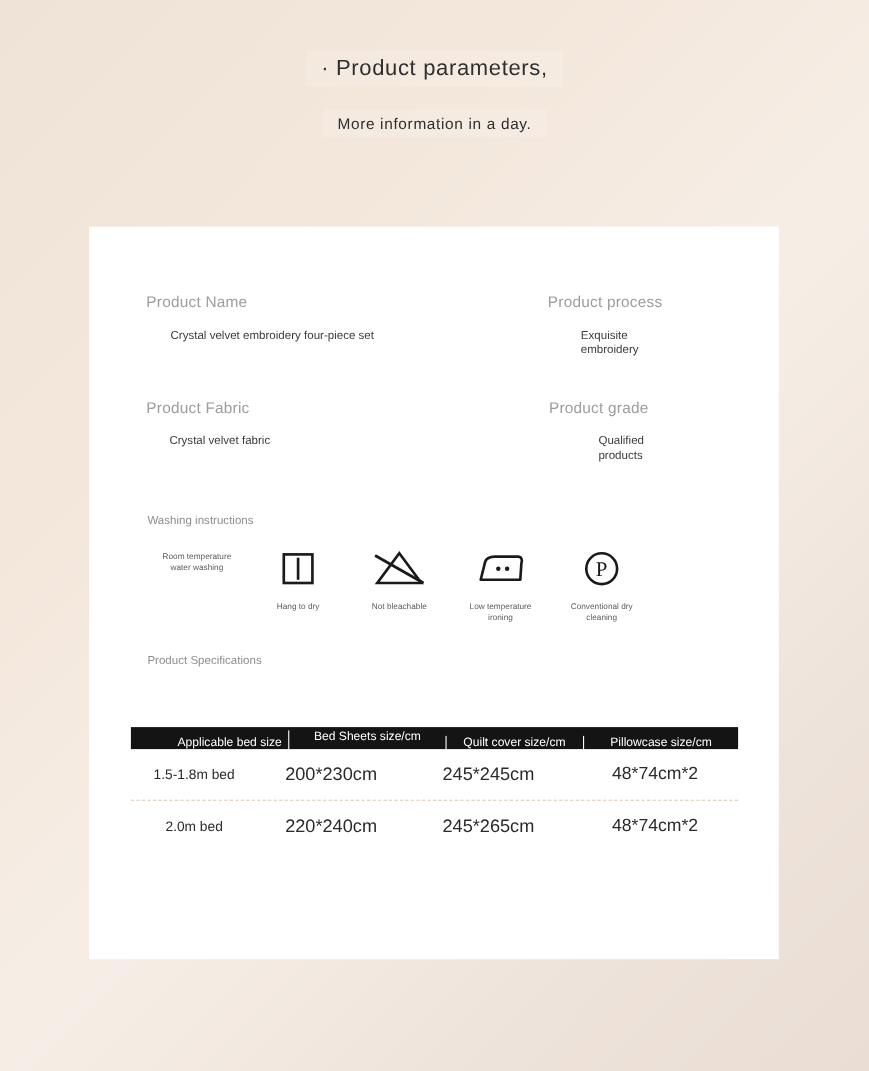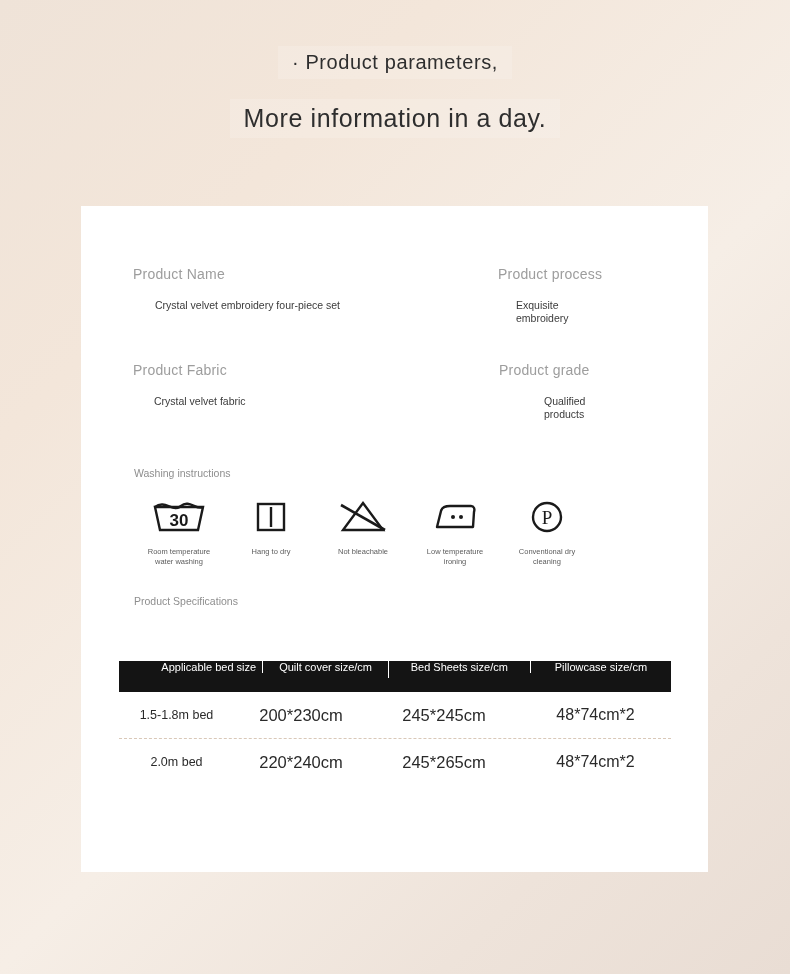--- a/index.html
+++ b/index.html
@@ -32,21 +32,21 @@
   .header-line2 {
     display: inline-block;
     color: #2e2e2e;
     font-size: 20px;
     letter-spacing: 0.6px;
     padding: 5px 14px;
     background: rgba(255,255,255,0.16);
   }
   .header-line2 {
     margin-top: 20px;
-    font-size: 25px;
+    font-size: 14px;
   }
 
   
   .card {
     position: absolute;
     left: 81px;
     top: 206px;
     width: 627px;
     height: 666px;
     background: #ffffff;
@@ -68,21 +68,21 @@
     font-weight: 400;
     letter-spacing: 0.2px;
   }
   .attr-value {
     color: #3b3b3b;
     font-size: 10.5px;
     line-height: 13px;
     margin-top: 17px;
   }
   .attr-value.indent-1 { margin-left: 22px; }
-  .attr-value.indent-2 { margin-left: 18px; }
+  .attr-value.indent-2 { margin-left: 30px; }
   .attr-value.indent-3 { margin-left: 21px; }
   .attr-value.indent-4 { margin-left: 45px; }
 
   .blk-name    { left: 52px;  top: 60px; }
   .blk-process { left: 417px; top: 60px; }
   .blk-fabric  { left: 52px;  top: 156px; }
   .blk-grade   { left: 418px; top: 156px; }
 
   
   .wash-heading {
@@ -127,22 +127,22 @@
   }
   .spec-table {
     position: absolute;
     left: 38px;
     top: 455px;
     width: 552px;
   }
   .spec-head {
     display: flex;
     background: #141414;
-    height: 31px;
-    align-items: flex-start;
+    height: 20px;
+    align-items: flex-end;
     padding-left: 36px;
   }
   .spec-head .cell {
     color: #ffffff;
     font-size: 11px;
     display: flex;
     align-items: center;
     justify-content: center;
     box-sizing: border-box;
   }
@@ -207,27 +207,20 @@
 products</div>
       </div>
 
     </div>
 
     <div class="wash-heading">Washing instructions</div>
 
     <div class="wash-row">
 
       <div class="wash-item">
-        <div class="wash-icon">
-          <svg width="56" height="38" viewBox="0 0 56 38">
-            <path d="M4 10 L52 10 L47 33 L9 33 Z" fill="none" stroke="#1a1a1a" stroke-width="2.4"></path>
-            <path d="M4 10 C14 2, 22 16, 30 9 C38 2, 46 14, 52 10" fill="none" stroke="#1a1a1a" stroke-width="2.4"></path>
-            <text x="28" y="29" font-family="'Liberation Sans', sans-serif" font-size="17" font-weight="bold" fill="#1a1a1a" text-anchor="middle">30</text>
-          </svg>
-        </div>
         <div class="wash-label" style="white-space: pre-line;">Room temperature
 water washing</div>
       </div>
 
       <div class="wash-item">
         <div class="wash-icon">
           <svg width="56" height="38" viewBox="0 0 56 38">
             <rect x="15" y="7" width="26" height="26" fill="none" stroke="#1a1a1a" stroke-width="2.4"></rect>
             <line x1="28" y1="10" x2="28" y2="30" stroke="#1a1a1a" stroke-width="2.4"></line>
           </svg>
@@ -268,22 +261,22 @@
 cleaning</div>
       </div>
 
     </div>
 
     <div class="spec-heading">Product Specifications</div>
 
     <div class="spec-table">
       <div class="spec-head">
         <div class="cell c0">Applicable bed size</div>
+        <div class="cell c2">Bed Sheets size/cm</div>
         <div class="cell c1">Quilt cover size/cm</div>
-        <div class="cell c2">Bed Sheets size/cm</div>
         <div class="cell c3">Pillowcase size/cm</div>
       </div>
 
 
       <div class="spec-row">
         <div class="cell c0">1.5-1.8m bed</div>
         <div class="cell c1">200*230cm</div>
         <div class="cell c2">245*245cm</div>
         <div class="cell c3">48*74cm*2</div>
       </div>

